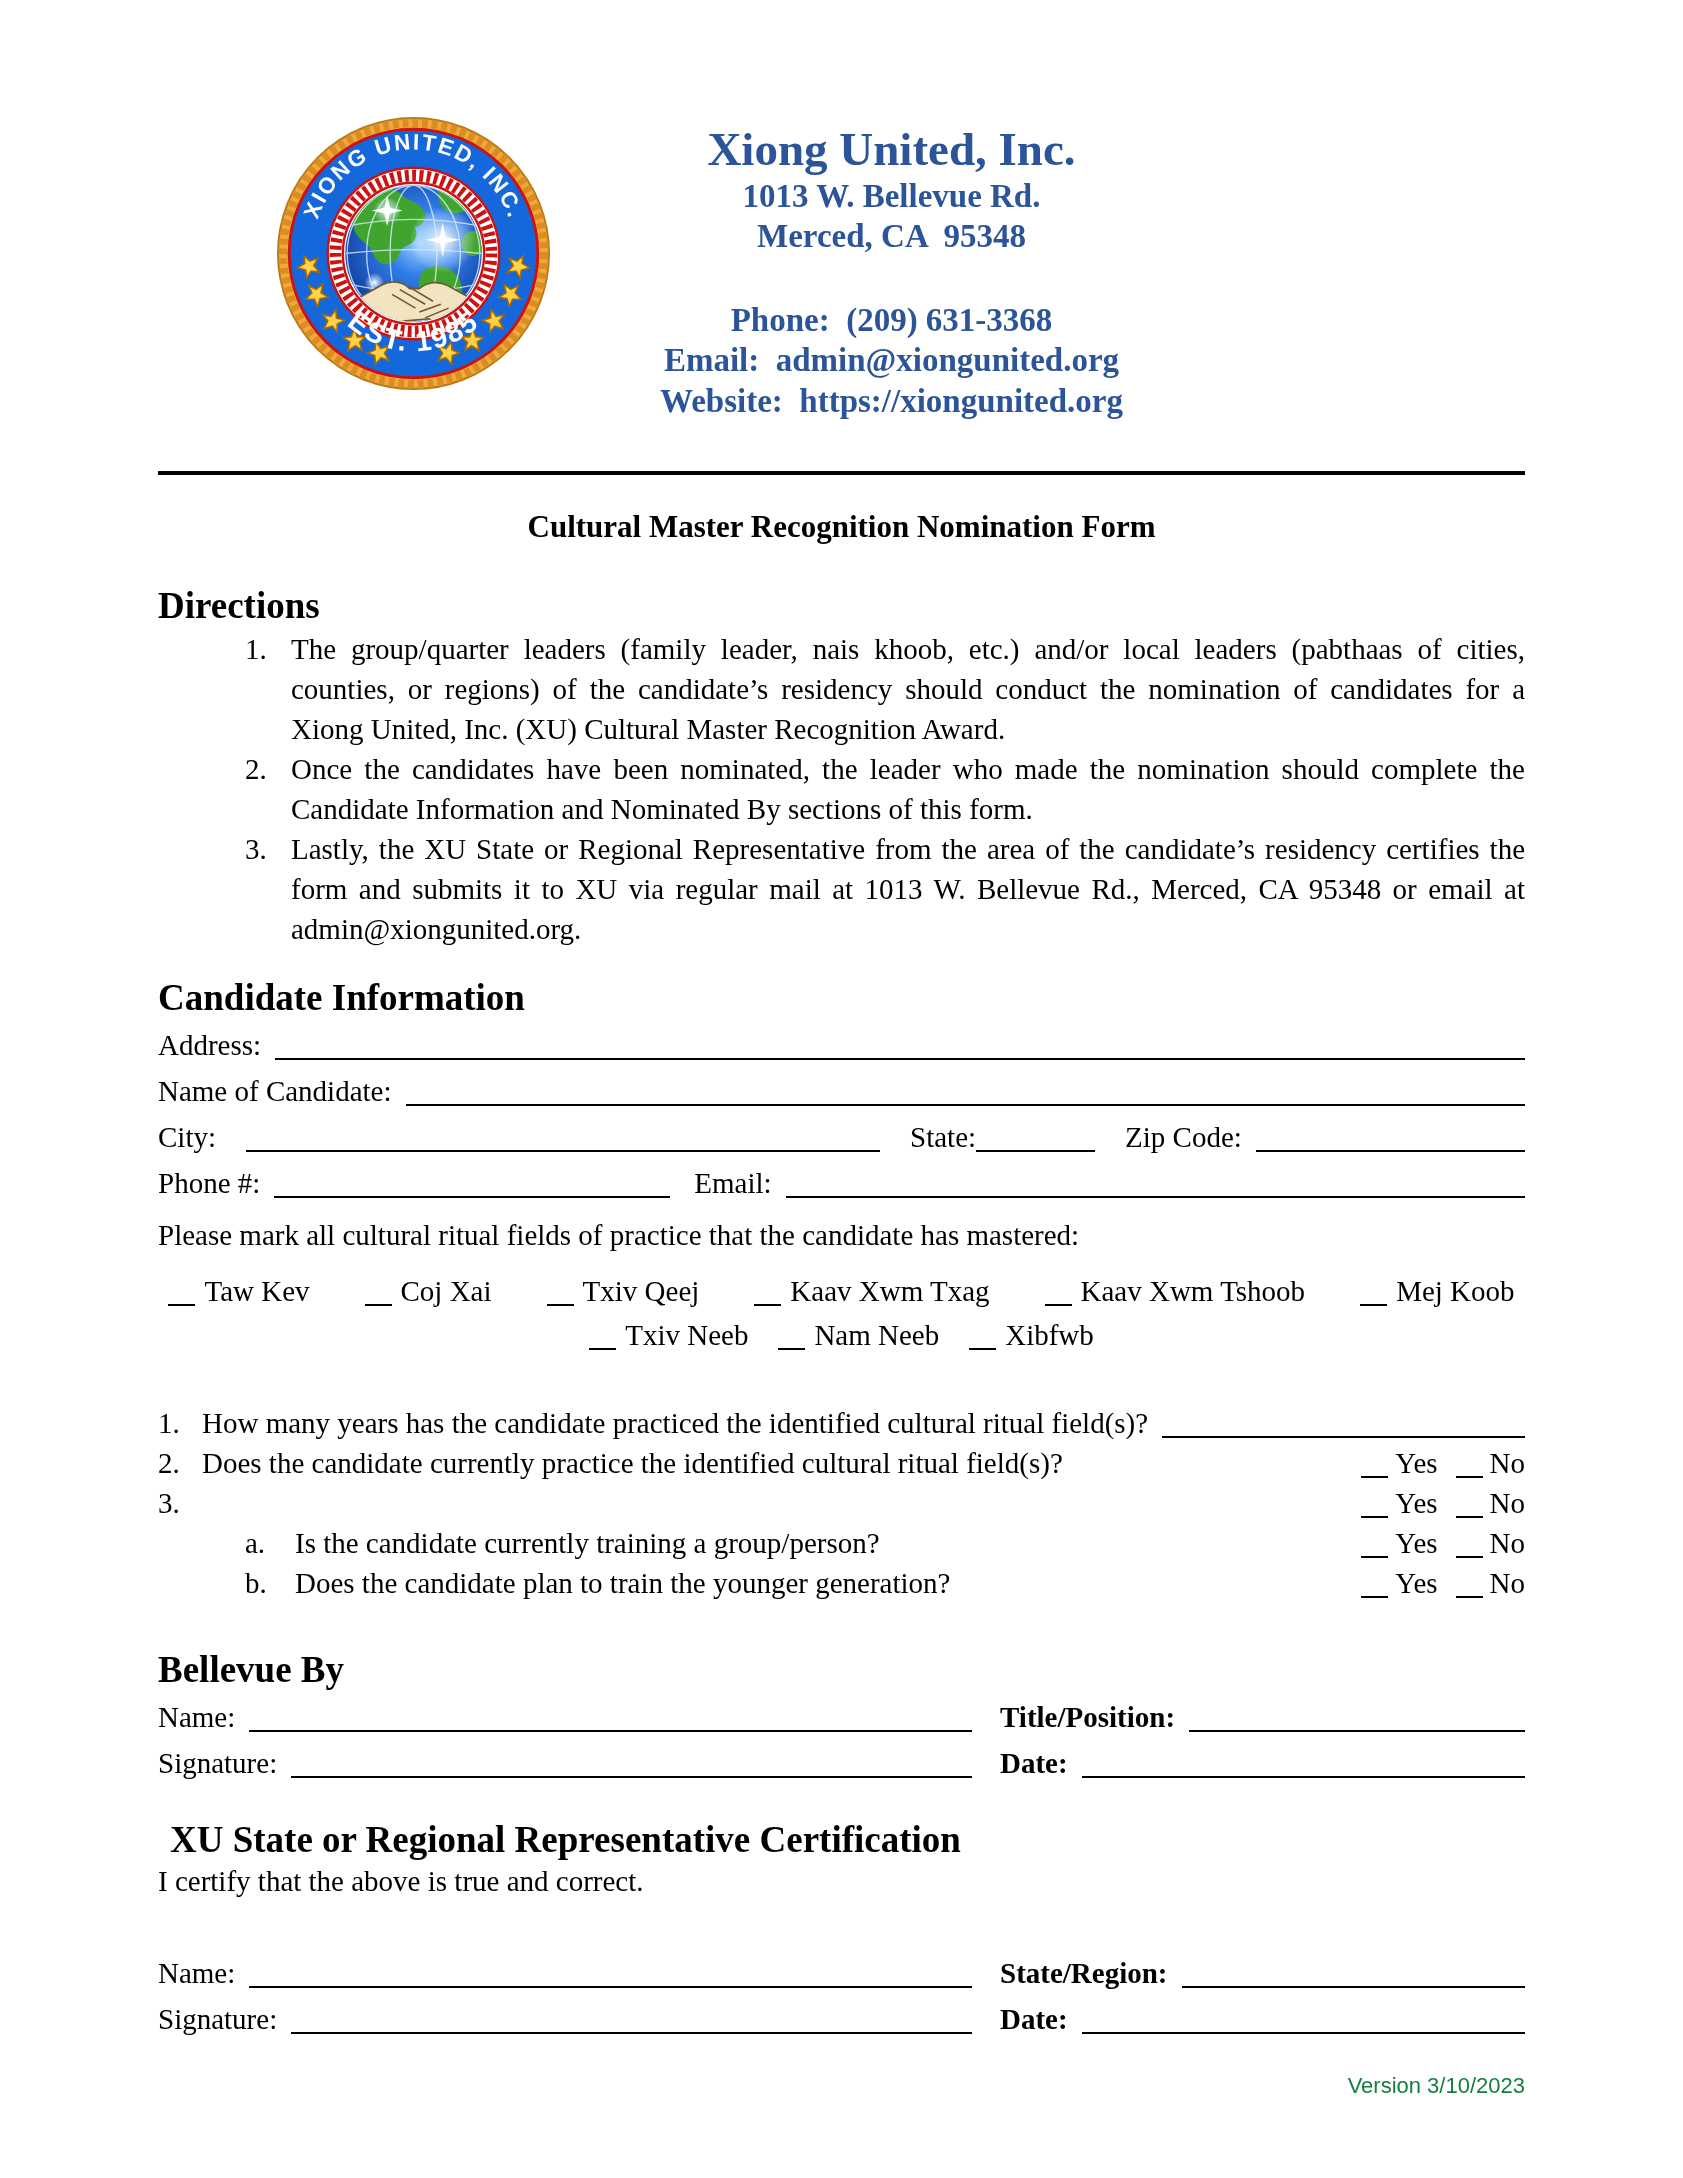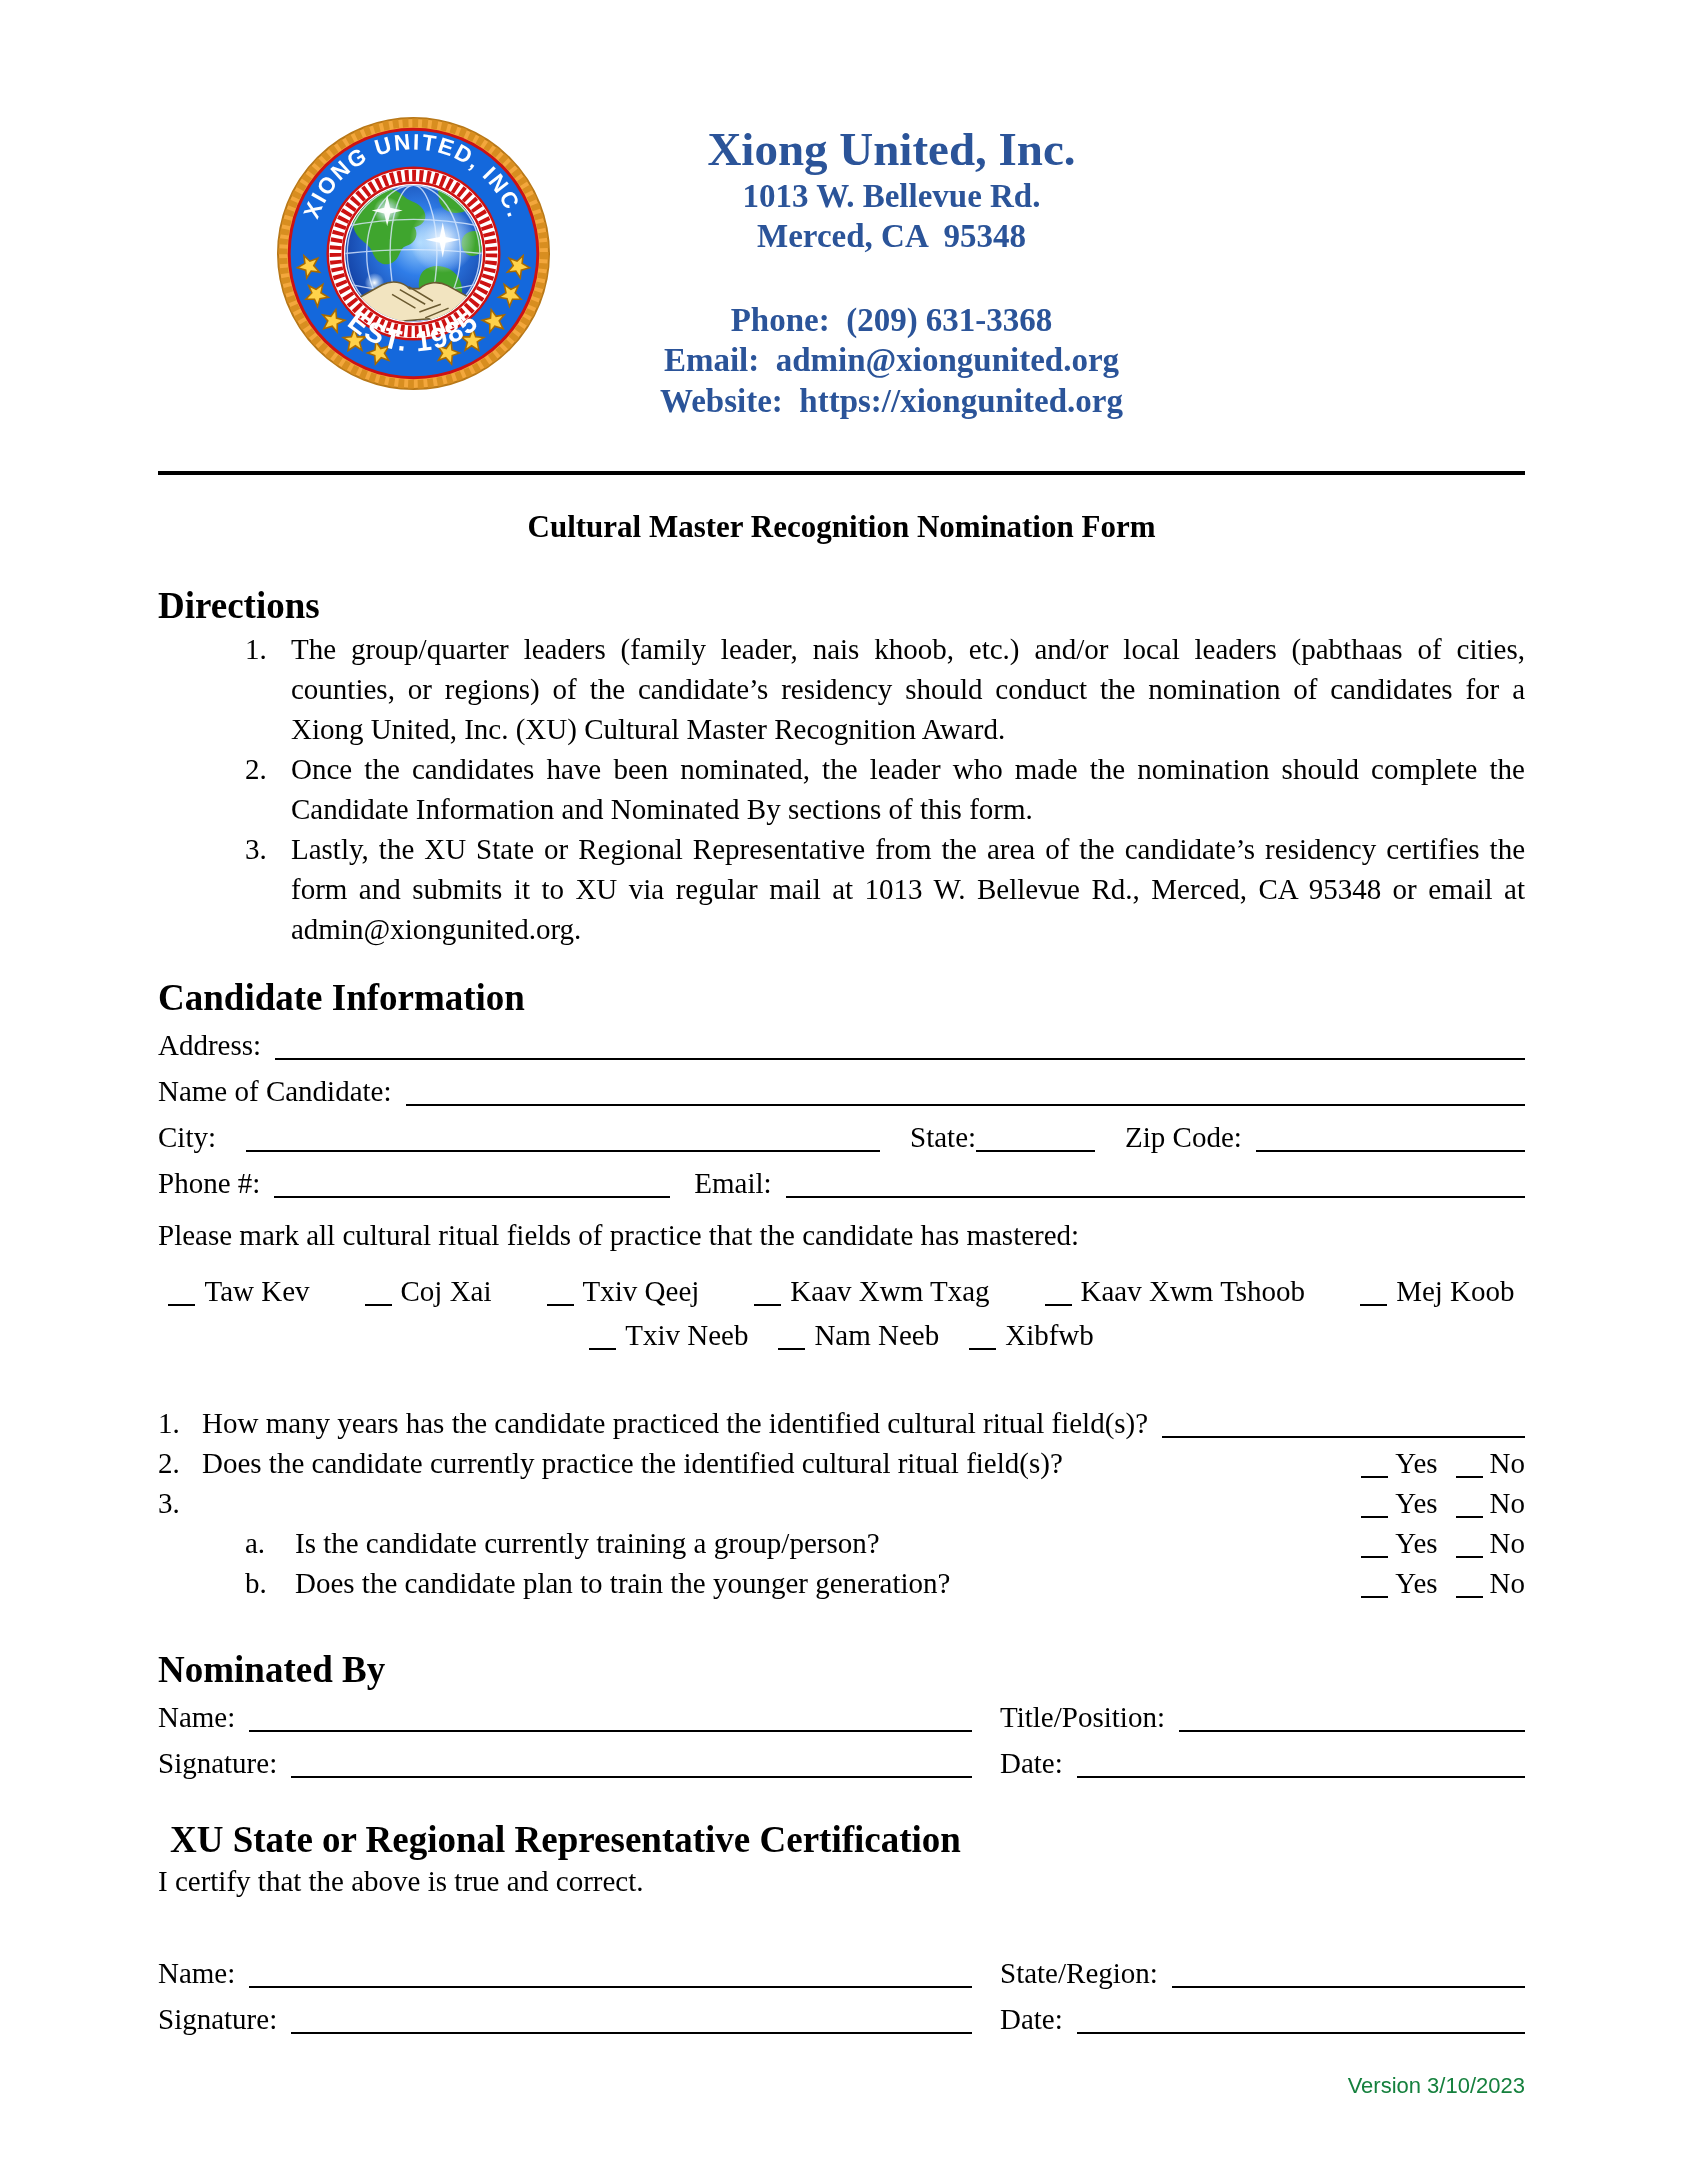--- a/index.html
+++ b/index.html
@@ -49,21 +49,21 @@
   .q-fill{flex:1 1 auto;border-bottom:2.5px solid #000;position:relative;top:5px;margin-left:14px;height:0;align-self:baseline;}
   .q-spacer{flex:1 1 auto;}
   .yesno{display:flex;align-items:baseline;white-space:nowrap;}
   .yesno .blank{margin-right:7px;}
   .yesno .yes-lbl{margin-right:18px;}
   
   .nom-heading{margin-top:46px;}
   .cert-heading{margin-top:36px;margin-left:12px;}
   .two-col{display:flex;align-items:flex-end;height:46px;font-size:29px;line-height:40px;white-space:nowrap;}
   .col-left{flex:0 0 814px;display:flex;align-items:flex-end;}
-  .col-right{flex:1 1 auto;display:flex;align-items:flex-end;margin-left:28px;}
+  .col-right{flex:1 1 auto;display:flex;align-items:flex-end;margin-left:28px;font-weight:bold;}
   .col-left .fill,.col-right .fill{flex:1 1 auto;}
   .cert-statement{font-size:29px;line-height:40px;}
   .cert-rows{margin-top:46px;}
   
   .version{position:absolute;right:158px;bottom:79px;font-family:"Liberation Sans","DejaVu Sans",sans-serif;font-size:22px;color:#15803d;}
   .lbl-pad{margin-right:14px;}
 </style>
 </head>
 <body>
 
@@ -273,21 +273,21 @@
       <span class="q-spacer"></span>
       <span class="yesno">
         <span class="blank"></span>
           <span class="yes-lbl">Yes</span>
         <span class="blank"></span>
           <span>No</span>
       </span>
     </div>
   </div>
 
-  <div class="sec-heading nom-heading">Nominated By</div>
+  <div class="sec-heading nom-heading">Bellevue By</div>
   <div class="two-col">
     <span class="col-left">
       <span class="lbl lbl-pad">Name:</span>
       <span class="fill"></span>
     </span>
     <span class="col-right">
       <span class="lbl lbl-pad">Title/Position:</span>
       <span class="fill"></span>
     </span>
   </div>

